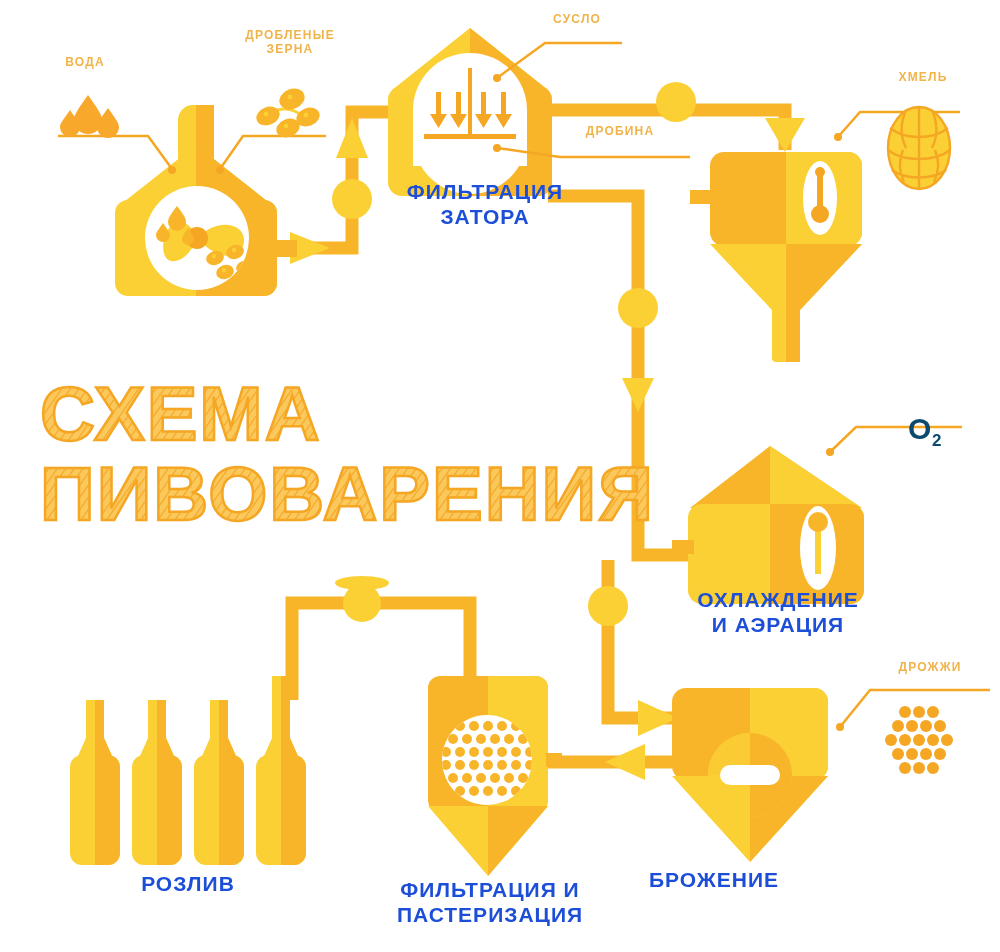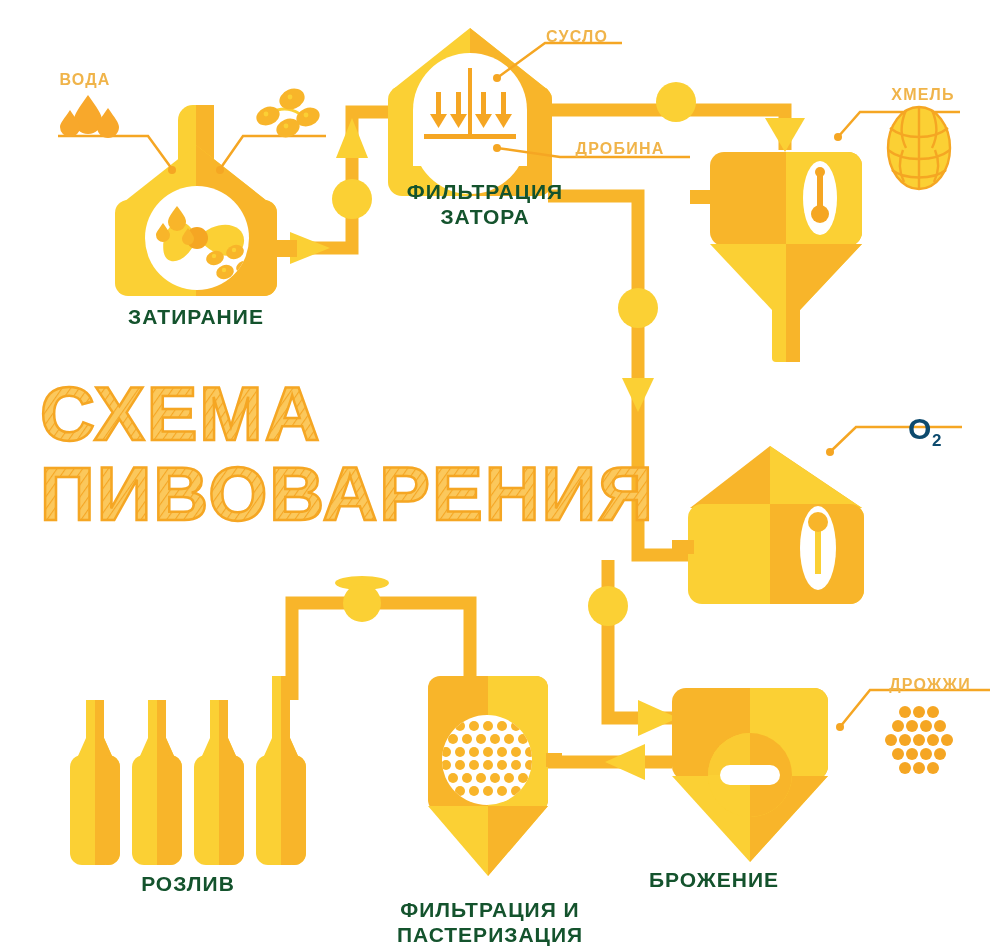--- a/index.html
+++ b/index.html
@@ -15,27 +15,26 @@
   .lbl{
     position:absolute;
     color:#F5A623;
     font-weight:bold;
     letter-spacing:.5px;
     text-align:center;
     white-space:pre-line;
     line-height:1.18;
     user-select:none;
   }
-  .lbl-stage{font-size:21px;color:#14532d;letter-spacing:1px;}
+  .lbl-stage{font-size:21px;color:#1d4ed8;letter-spacing:1px;}
   .lbl-input{
-    font-size:16px;
+    font-size:12px;
     color:#F0B44A;
     letter-spacing:1.2px;
     font-weight:bold;
-    margin-top:16px;
   }
 </style>
 </head>
 <body>
 
 <div id="stage">
 
   <svg id="diagram" viewBox="0 0 1000 952">
     <defs>
 
@@ -378,40 +377,43 @@
     </g>
 
     <g>
       <text id="title-l1" x="40" y="440" font-family="Liberation Sans, sans-serif" font-size="76" font-weight="bold" fill="url(#hatch)" stroke="#F5A623" stroke-width="2.5" letter-spacing="2">СХЕМА</text>
       <text id="title-l2" x="40" y="520" font-family="Liberation Sans, sans-serif" font-size="76" font-weight="bold" fill="url(#hatch)" stroke="#F5A623" stroke-width="2.5" letter-spacing="2">ПИВОВАРЕНИЯ</text>
     </g>
   </svg>
 
   <div class="lbl lbl-input" style="left:30px;top:55px;width:110px;">ВОДА</div>
 
+  <div class="lbl lbl-input" style="left:210px;top:28px;width:160px;">ДРОБЛЕНЫЕ
+ЗЕРНА</div>
 
   <div class="lbl lbl-input" style="left:512px;top:12px;width:130px;">СУСЛО</div>
 
   <div class="lbl lbl-input" style="left:540px;top:124px;width:160px;">ДРОБИНА</div>
 
   <div class="lbl lbl-input" style="left:858px;top:70px;width:130px;">ХМЕЛЬ</div>
 
   <div class="lbl" style="left:860px;top:376px;width:130px;color:#0c4a6e;font-size:30px;font-weight:bold;">
     <span>O</span><span style="font-size:17px;vertical-align:sub;">2</span>
   </div>
 
   <div class="lbl lbl-input" style="left:860px;top:660px;width:140px;">ДРОЖЖИ</div>
 
-  <div class="lbl lbl-stage" style="left:96px;top:305px;width:200px;">ЗАТИРАНИЕ</div>
 
   <div class="lbl lbl-stage" style="left:375px;top:180px;width:220px;">ФИЛЬТРАЦИЯ
 ЗАТОРА</div>
 
 
+  <div class="lbl lbl-stage" style="left:648px;top:588px;width:260px;">ОХЛАЖДЕНИЕ
+И АЭРАЦИЯ</div>
 
   <div class="lbl lbl-stage" style="left:604px;top:868px;width:220px;">БРОЖЕНИЕ</div>
 
-  <div class="lbl lbl-stage" style="left:350px;top:878px;width:280px;margin-top:20px;">ФИЛЬТРАЦИЯ И
+  <div class="lbl lbl-stage" style="left:350px;top:878px;width:280px;">ФИЛЬТРАЦИЯ И
 ПАСТЕРИЗАЦИЯ</div>
 
   <div class="lbl lbl-stage" style="left:88px;top:872px;width:200px;">РОЗЛИВ</div>
 
 </div>
 
 </body></html>

